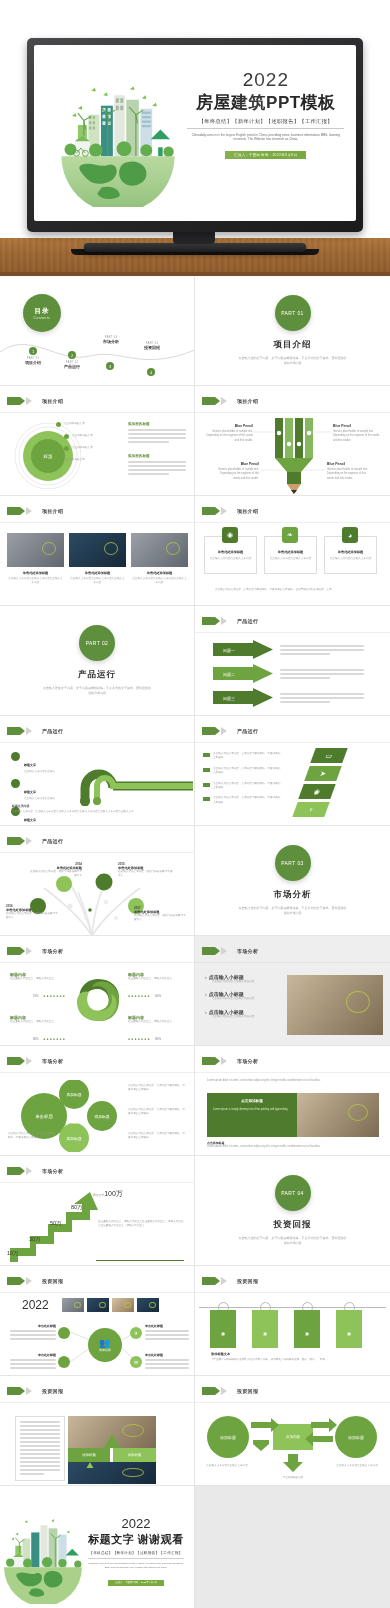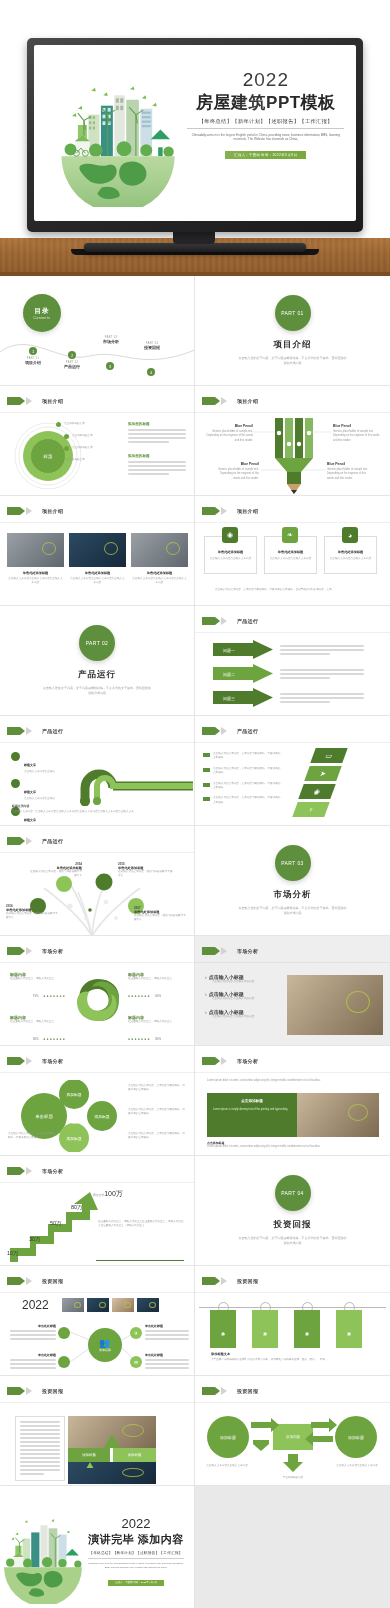--- a/index.html
+++ b/index.html
@@ -1000,21 +1000,21 @@
               <circle cx="148" cy="106" r="7"></circle>
             </g>
           <path d="M4 112 A76 76 0 0 0 156 112 Z" fill="#a9d18a"></path>
           <path d="M30 124 c14 -6 22 4 36 0 c12 -4 16 10 8 18 c-8 8 -26 10 -34 2 c-8 -8 -16 -16 -10 -20 z" fill="#4e9b48"></path>
           <path d="M92 120 c16 -4 28 6 26 18 c-2 12 -20 18 -30 10 c-10 -8 -8 -26 4 -28 z" fill="#4e9b48"></path>
           <path d="M58 154 c14 -4 26 4 24 12 c-10 6 -26 4 -30 -4 z" fill="#4e9b48"></path>
         </svg>
       </div>
       <div class="final-right">
         <div class="final-year">2022</div>
-        <div class="final-title">演讲完毕 添加内容</div>
+        <div class="final-title">标题文字 谢谢观看</div>
         <div class="final-tags">【年终总结】【新年计划】【述职报告】【工作汇报】</div>
         <div class="final-rule"></div>
         <div class="final-en">Chinadaily.com.cn is the largest English portal in China, providing news, business information, BBS, learning materials. The Website has channels as China,</div>
         <div class="final-badge">汇报人：千图网 时间：2022年X月X日</div>
       </div>
     </div>
     <div class="slide wide empty"></div>
   </div>
 
 </div>

